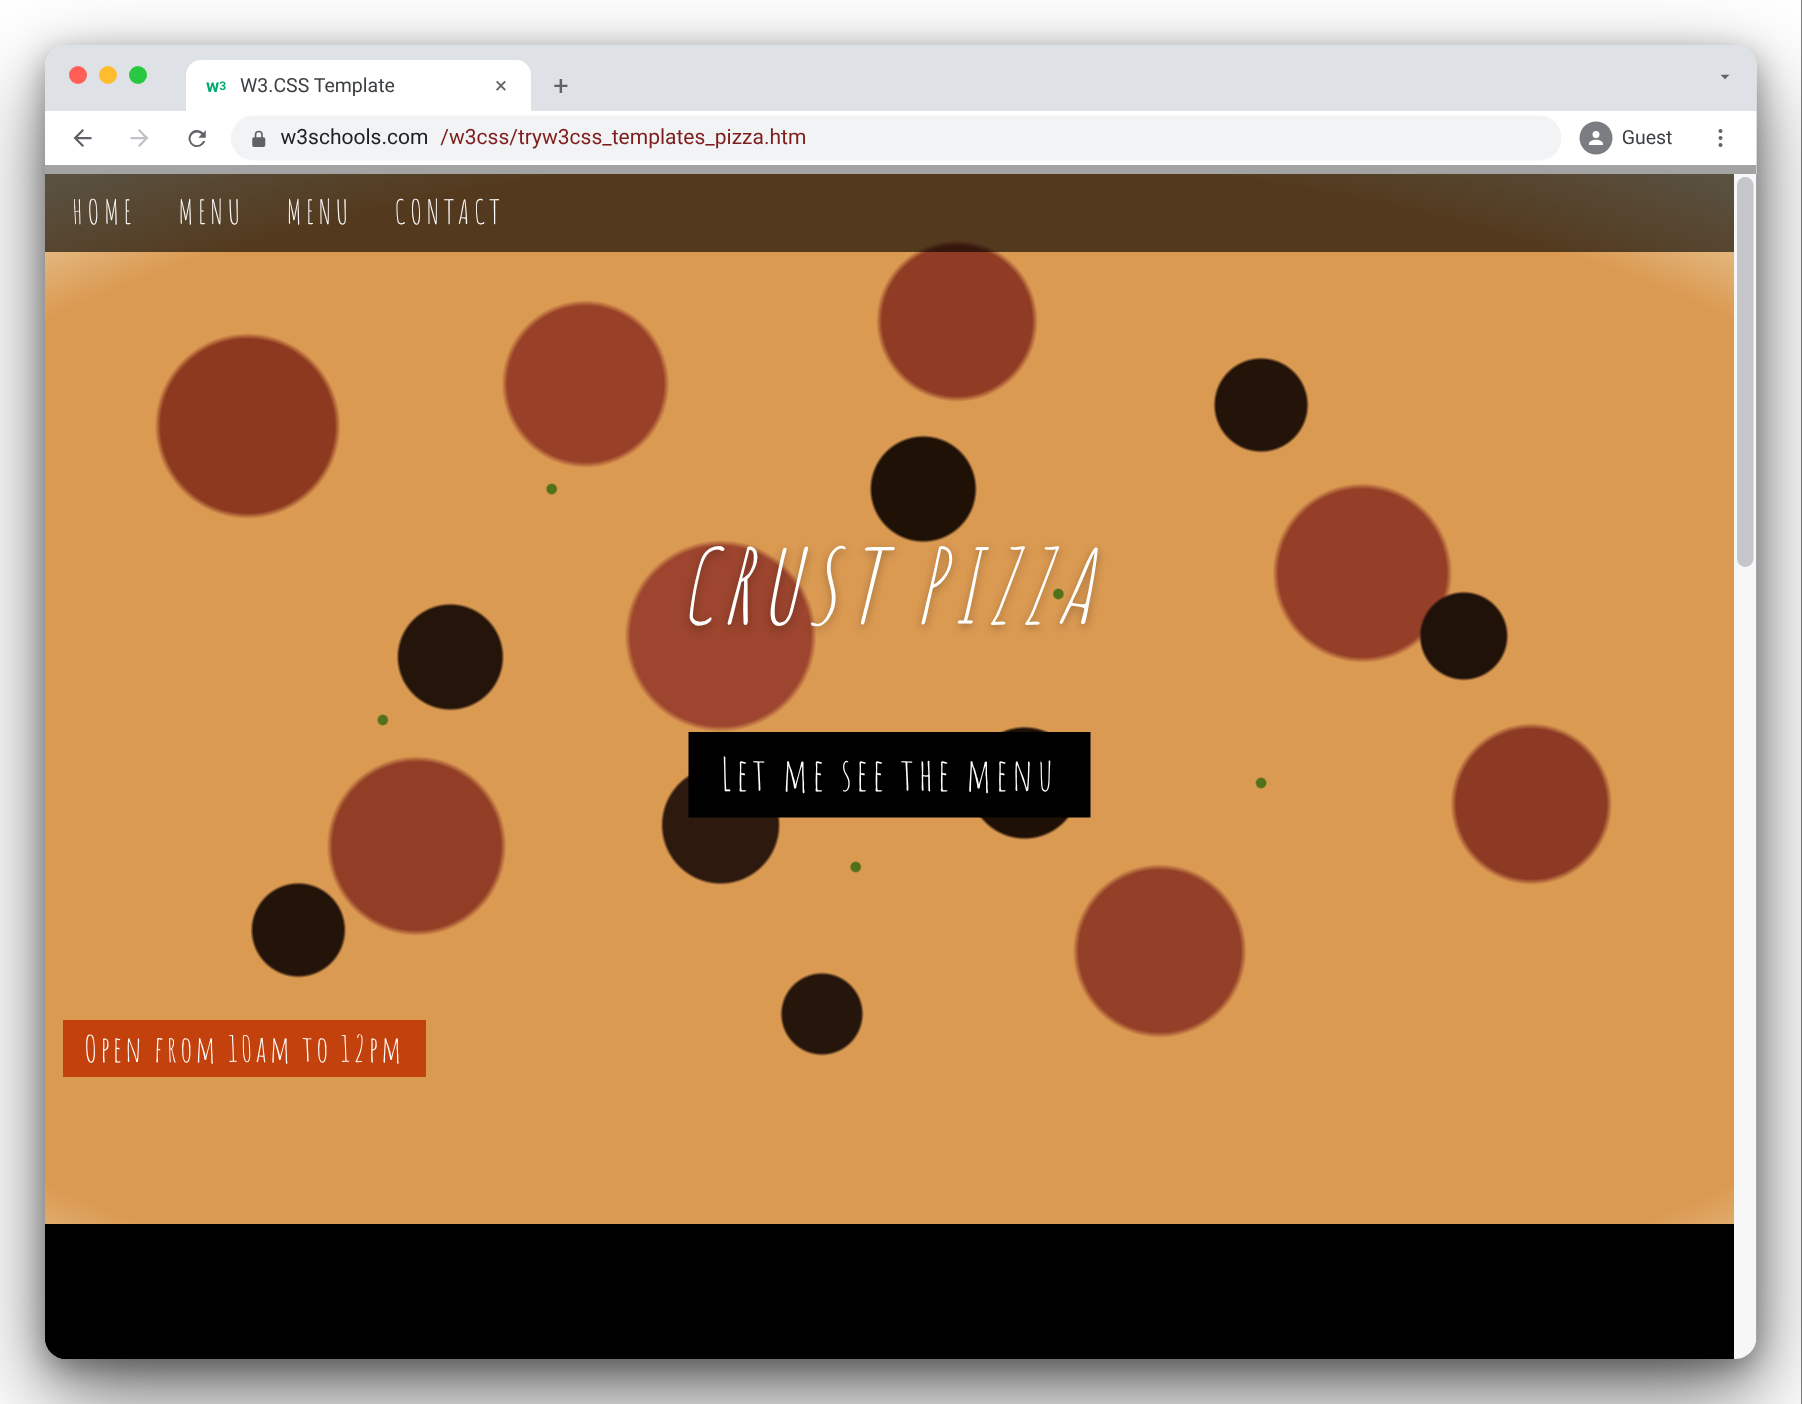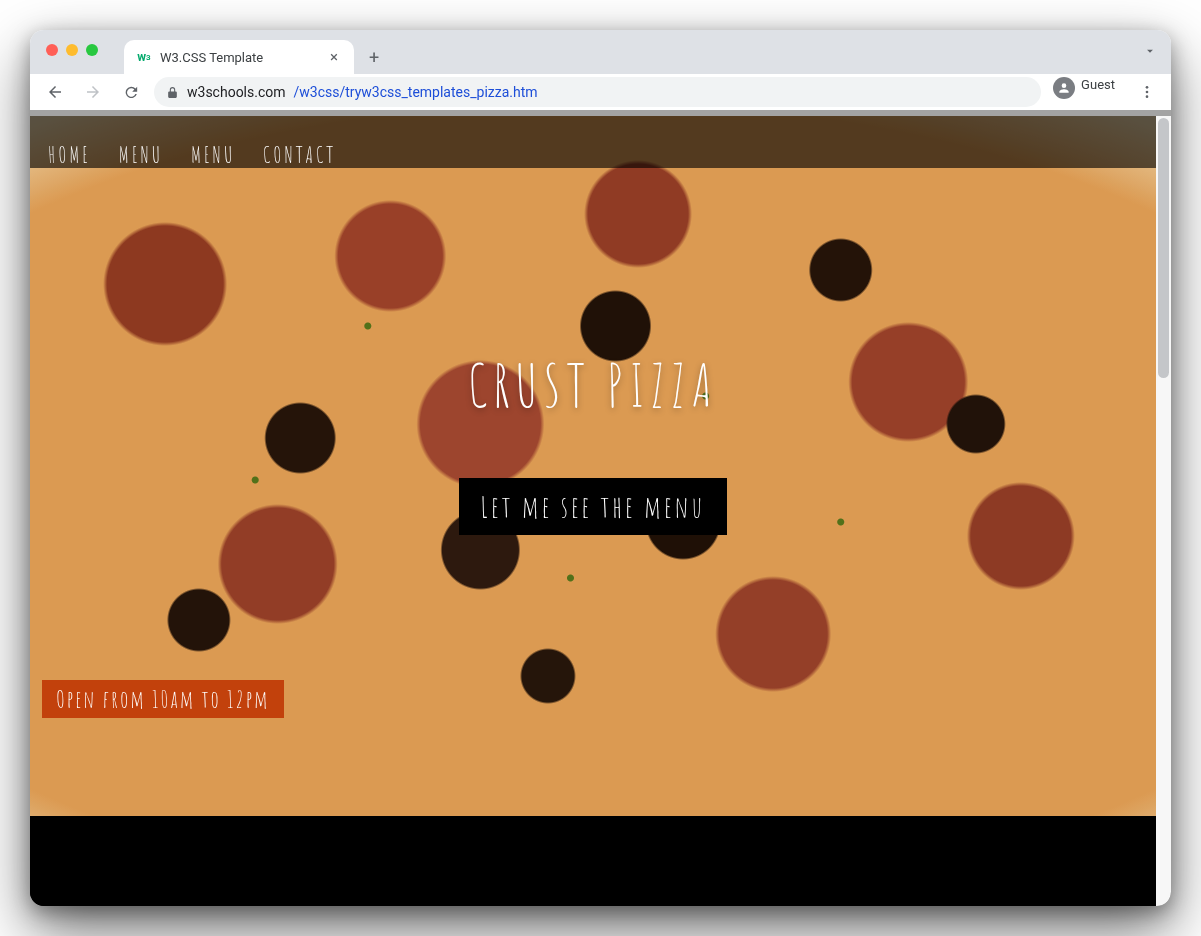--- a/index.html
+++ b/index.html
@@ -73,23 +73,23 @@
     border-radius: 15px;
     display:flex;
     align-items:center;
     padding: 0 12px;
     font-size: 14px;
     color:#202124;
     gap:8px;
   }
   .omnibox .lock{color:#5f6368;font-size:12px;}
   .omnibox .host{color:#202124;}
-  .omnibox .path{color:#1d4ed8;}
+  .omnibox .path{color:#7f1d1d;}
   .guest-chip{
-    display:flex;gap:6px;
+    display:flex;align-items:center;gap:6px;
     height:30px;padding:0 10px 0 4px;border-radius:15px;
     color:#3c4043;font-size:13px;cursor:pointer;
   }
   .guest-chip .avatar{width:22px;height:22px;border-radius:50%;background:#7a7d82;display:flex;align-items:center;justify-content:center;}
   .guest-chip .avatar svg{fill:#fff;}
   .kebab{width:28px;height:28px;display:flex;align-items:center;justify-content:center;color:#5f6368;cursor:pointer;border-radius:50%;}
 
   
   .viewport {
     position: relative;
@@ -144,40 +144,40 @@
       radial-gradient(circle at 60% 40%, rgba(68,107,23,0.9) 0 3px, transparent 4px),
       radial-gradient(circle at 48% 66%, rgba(68,107,23,0.9) 0 3px, transparent 4px),
       radial-gradient(circle at 72% 58%, rgba(68,107,23,0.9) 0 3px, transparent 4px),
       radial-gradient(circle at 20% 52%, rgba(68,107,23,0.9) 0 3px, transparent 4px);
   }
 
   
   .topnav{
     position:absolute;left:0;top:0;right:0;height:52px;
     background:rgba(0,0,0,0.62);
-    display:flex;align-items:flex-end;gap:28px;
-    padding:0 18px;
+    display:flex;align-items:flex-start;gap:28px;
+    padding:12px 18px;
     font-family:"Amatic SC","Segoe Script","Brush Script MT",cursive,sans-serif;
     letter-spacing:3px;
   }
   .topnav a{
     color:#fff;text-decoration:none;font-size:22px;cursor:pointer;
     font-weight:400;
   }
 
   
   .hero-center{
     position:absolute;left:0;right:0;top:180px;
     text-align:center;color:#fff;
     font-family:"Amatic SC","Segoe Script","Brush Script MT",cursive,sans-serif;
     letter-spacing:6px;
     text-shadow:0 2px 6px rgba(0,0,0,0.35);
   }
   .hero-center .line1{font-size:86px;line-height:1;}
-  .hero-center .line2{font-size:58px;line-height:1;margin-top:60px;}
+  .hero-center .line2{font-size:68px;line-height:1;margin-top:60px;font-style:italic;}
   .menu-btn{
     display:inline-block;margin-top:64px;
     background:#000;color:#fff;padding:10px 22px;
     font-size:30px;letter-spacing:3px;cursor:pointer;border:none;
     font-family:inherit;
   }
 
   .hours-badge{
     position:absolute;left:12px;bottom:98px;
     background:#c2410c;color:#fff;padding:4px 14px;

